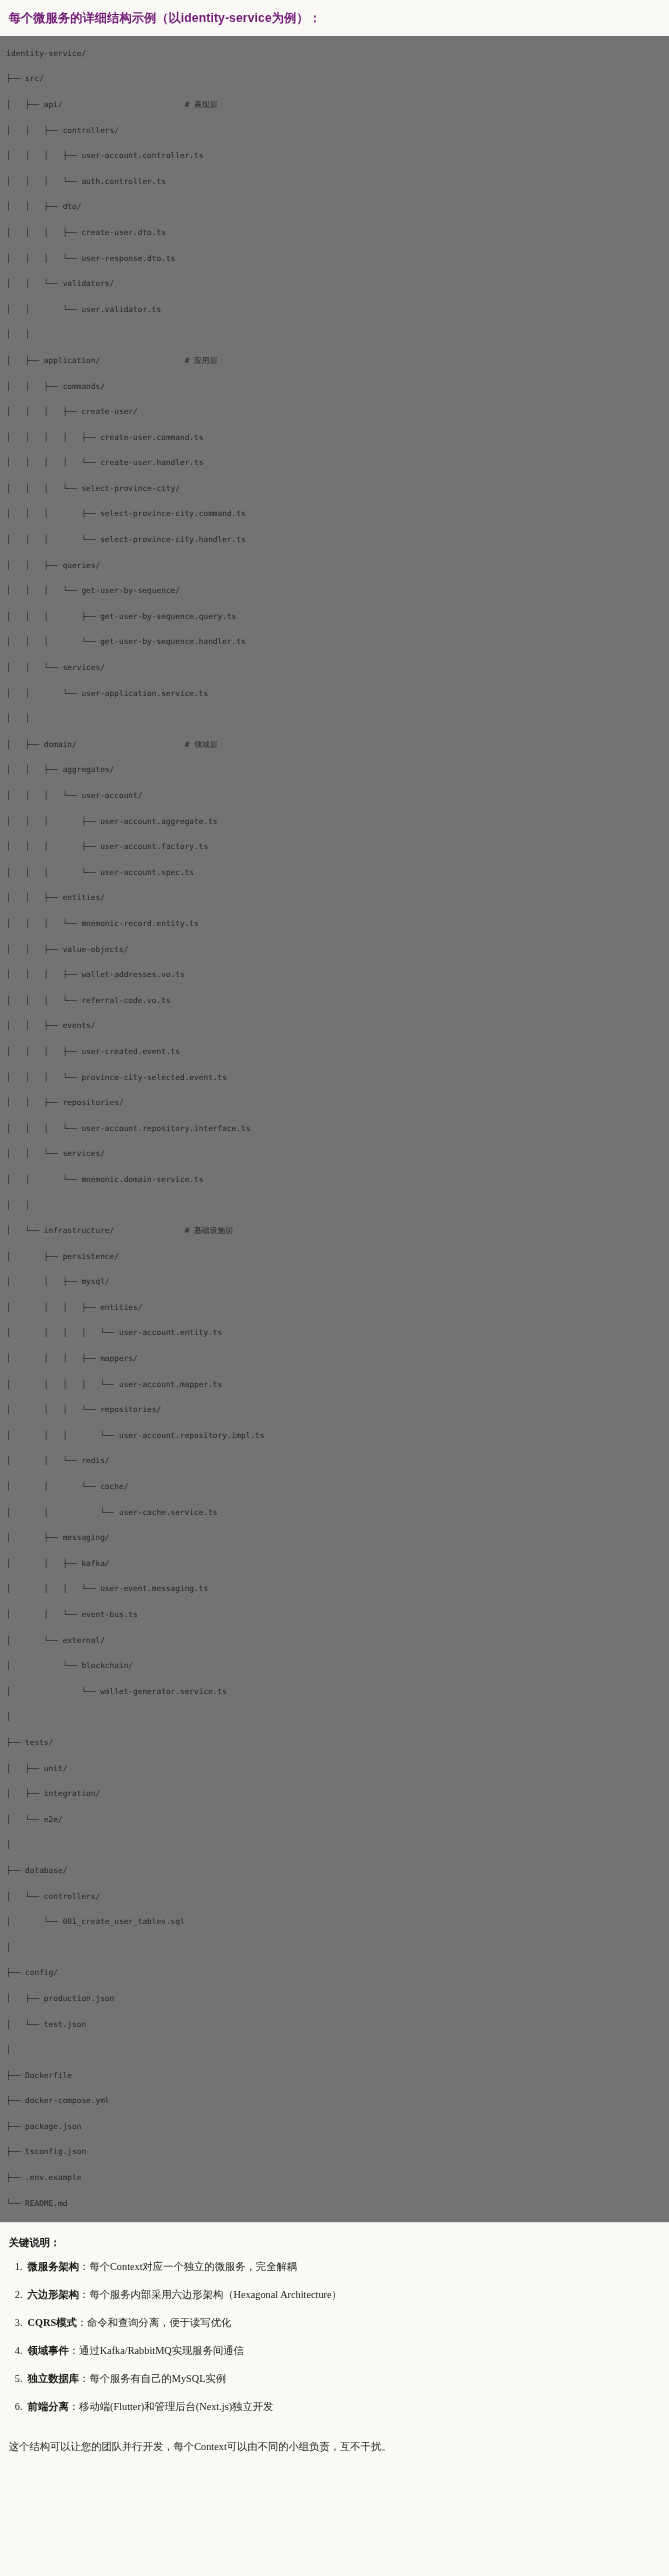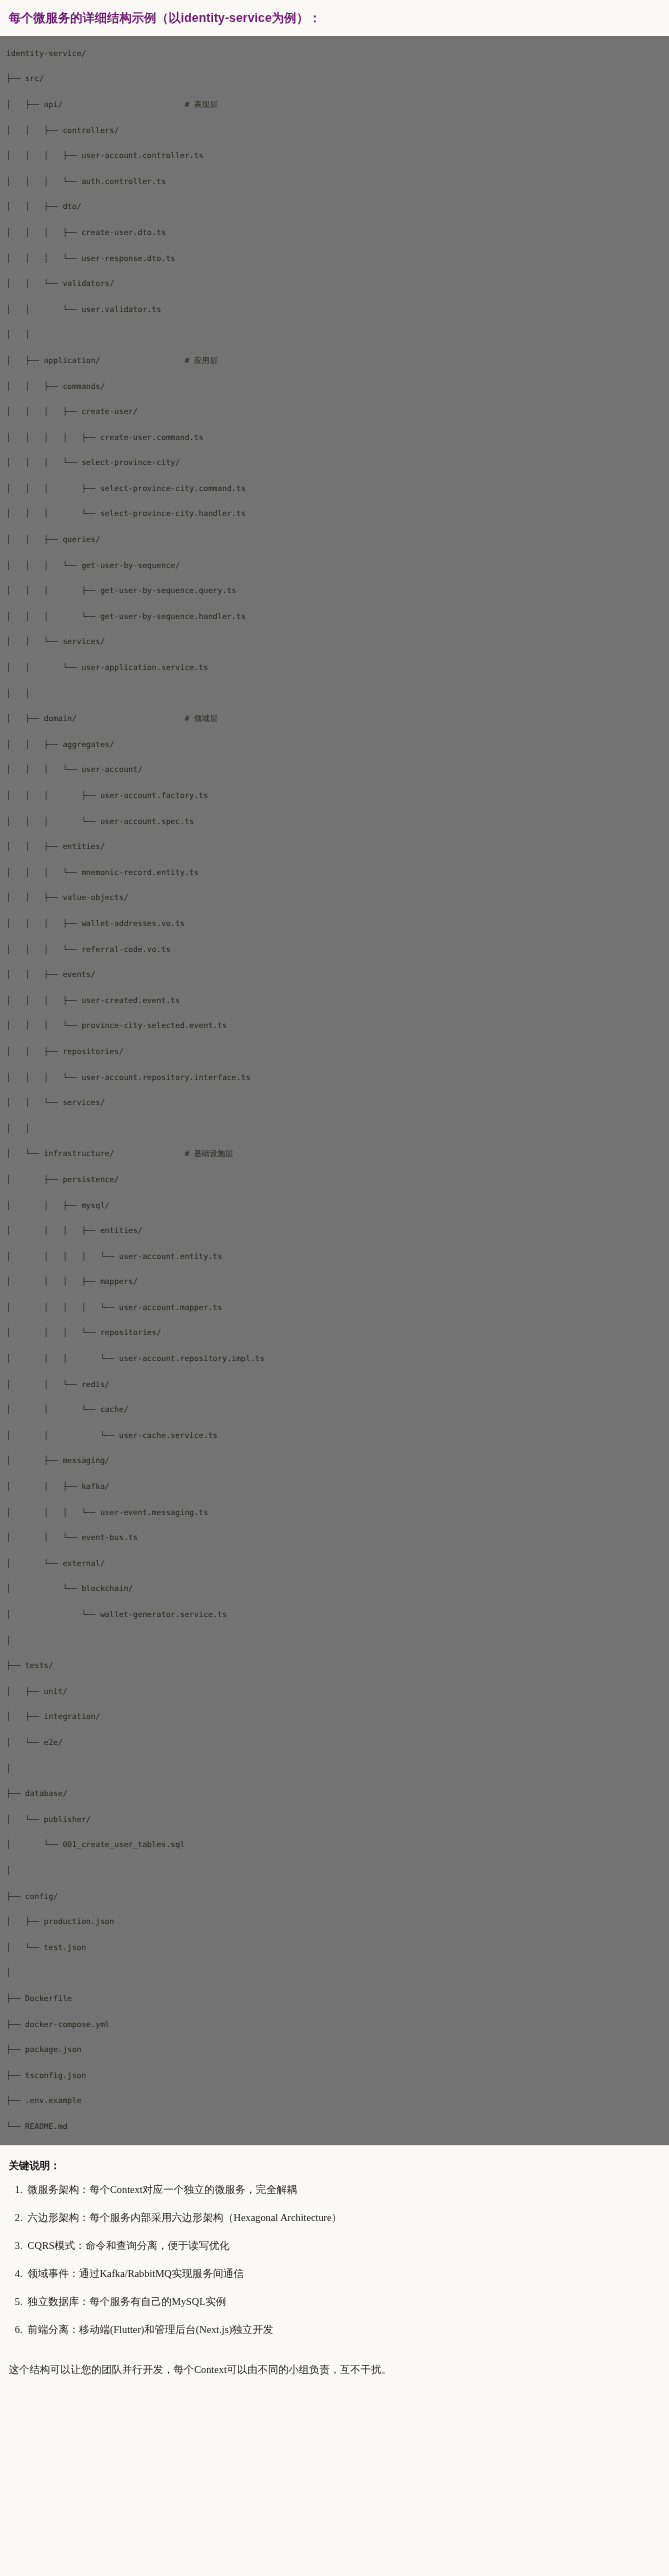--- a/index.html
+++ b/index.html
@@ -72,21 +72,21 @@
     font-size: 10.3px;
     line-height: 1.55;
   }
   ol.notes-list > li {
     margin: 0 0 12px 0;
     padding-left: 2.5px;
   }
   ol.notes-list > li::marker {
     font-family: "Liberation Serif", "DejaVu Serif", serif;
   }
-  .note-term { font-weight: normal; margin-top: 40px; }
+  .note-term { font-weight: bold; margin-top: 40px; }
   .note-sep  { font-weight: normal; }
   .note-desc { font-weight: normal; }
 
   .closing {
     font-size: 10.3px;
     line-height: 1.6;
     margin: 6.3px 0 11.3px 0;
     padding: 0 8.8px 0 8.8px;
     color: #1a1a18;
   }
@@ -108,46 +108,49 @@
 <span class="tree-line">│   │   ├── dto/</span>
 <span class="tree-line">│   │   │   ├── create-user.dto.ts</span>
 <span class="tree-line">│   │   │   └── user-response.dto.ts</span>
 <span class="tree-line">│   │   └── validators/</span>
 <span class="tree-line">│   │       └── user.validator.ts</span>
 <span class="tree-line">│   │</span>
 <span class="tree-line">│   ├── application/                  <span class="cmt"># 应用层</span></span>
 <span class="tree-line">│   │   ├── commands/</span>
 <span class="tree-line">│   │   │   ├── create-user/</span>
 <span class="tree-line">│   │   │   │   ├── create-user.command.ts</span>
+<span class="tree-line">│   │   │   │   └── create-user.handler.ts</span>
 <span class="tree-line">│   │   │   └── select-province-city/</span>
 <span class="tree-line">│   │   │       ├── select-province-city.command.ts</span>
 <span class="tree-line">│   │   │       └── select-province-city.handler.ts</span>
 <span class="tree-line">│   │   ├── queries/</span>
 <span class="tree-line">│   │   │   └── get-user-by-sequence/</span>
 <span class="tree-line">│   │   │       ├── get-user-by-sequence.query.ts</span>
 <span class="tree-line">│   │   │       └── get-user-by-sequence.handler.ts</span>
 <span class="tree-line">│   │   └── services/</span>
 <span class="tree-line">│   │       └── user-application.service.ts</span>
 <span class="tree-line">│   │</span>
 <span class="tree-line">│   ├── domain/                       <span class="cmt"># 领域层</span></span>
 <span class="tree-line">│   │   ├── aggregates/</span>
 <span class="tree-line">│   │   │   └── user-account/</span>
+<span class="tree-line">│   │   │       ├── user-account.aggregate.ts</span>
 <span class="tree-line">│   │   │       ├── user-account.factory.ts</span>
 <span class="tree-line">│   │   │       └── user-account.spec.ts</span>
 <span class="tree-line">│   │   ├── entities/</span>
 <span class="tree-line">│   │   │   └── mnemonic-record.entity.ts</span>
 <span class="tree-line">│   │   ├── value-objects/</span>
 <span class="tree-line">│   │   │   ├── wallet-addresses.vo.ts</span>
 <span class="tree-line">│   │   │   └── referral-code.vo.ts</span>
 <span class="tree-line">│   │   ├── events/</span>
 <span class="tree-line">│   │   │   ├── user-created.event.ts</span>
 <span class="tree-line">│   │   │   └── province-city-selected.event.ts</span>
 <span class="tree-line">│   │   ├── repositories/</span>
 <span class="tree-line">│   │   │   └── user-account.repository.interface.ts</span>
 <span class="tree-line">│   │   └── services/</span>
+<span class="tree-line">│   │       └── mnemonic.domain-service.ts</span>
 <span class="tree-line">│   │</span>
 <span class="tree-line">│   └── infrastructure/               <span class="cmt"># 基础设施层</span></span>
 <span class="tree-line">│       ├── persistence/</span>
 <span class="tree-line">│       │   ├── mysql/</span>
 <span class="tree-line">│       │   │   ├── entities/</span>
 <span class="tree-line">│       │   │   │   └── user-account.entity.ts</span>
 <span class="tree-line">│       │   │   ├── mappers/</span>
 <span class="tree-line">│       │   │   │   └── user-account.mapper.ts</span>
 <span class="tree-line">│       │   │   └── repositories/</span>
 <span class="tree-line">│       │   │       └── user-account.repository.impl.ts</span>
@@ -161,21 +164,21 @@
 <span class="tree-line">│       └── external/</span>
 <span class="tree-line">│           └── blockchain/</span>
 <span class="tree-line">│               └── wallet-generator.service.ts</span>
 <span class="tree-line">│</span>
 <span class="tree-line">├── tests/</span>
 <span class="tree-line">│   ├── unit/</span>
 <span class="tree-line">│   ├── integration/</span>
 <span class="tree-line">│   └── e2e/</span>
 <span class="tree-line">│</span>
 <span class="tree-line">├── database/</span>
-<span class="tree-line">│   └── publisher/</span>
+<span class="tree-line">│   └── controllers/</span>
 <span class="tree-line">│       └── 001_create_user_tables.sql</span>
 <span class="tree-line">│</span>
 <span class="tree-line">├── config/</span>
 <span class="tree-line">│   ├── production.json</span>
 <span class="tree-line">│   └── test.json</span>
 <span class="tree-line">│</span>
 <span class="tree-line">├── Dockerfile</span>
 <span class="tree-line">├── docker-compose.yml</span>
 <span class="tree-line">├── package.json</span>
 <span class="tree-line">├── tsconfig.json</span>

